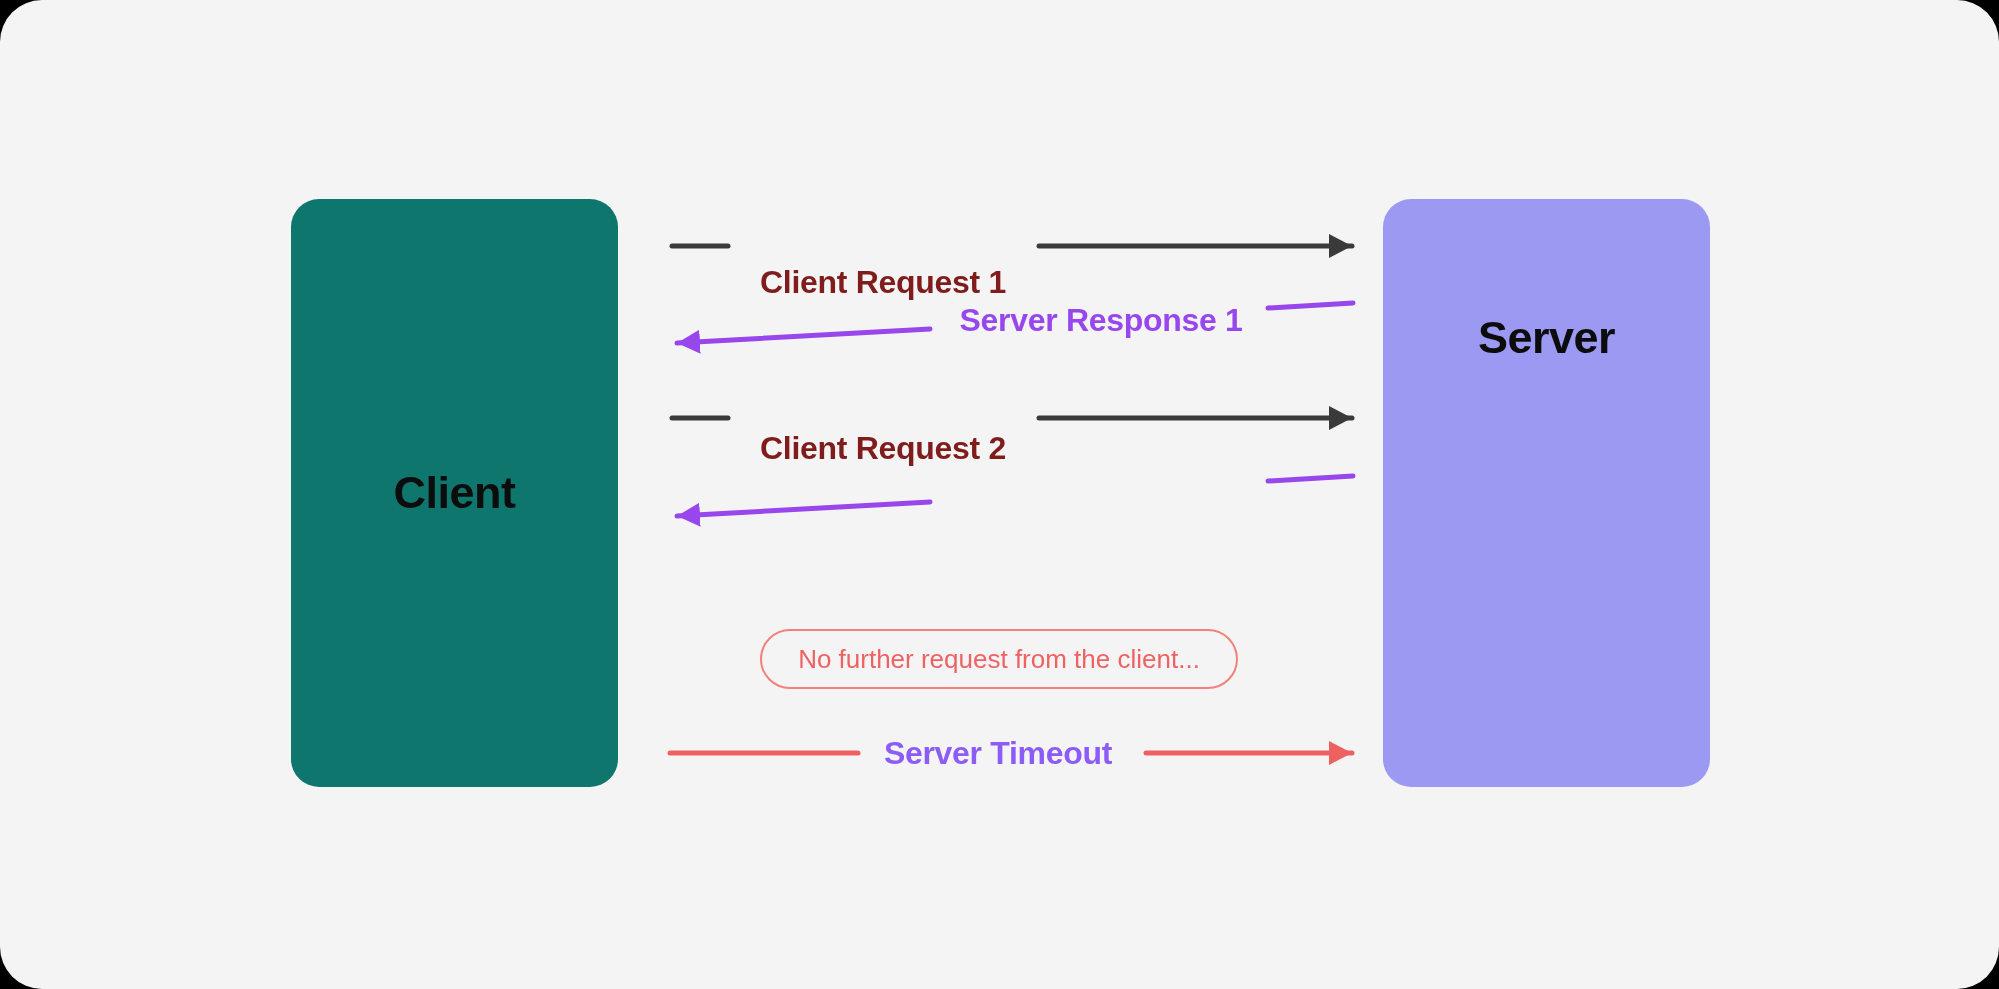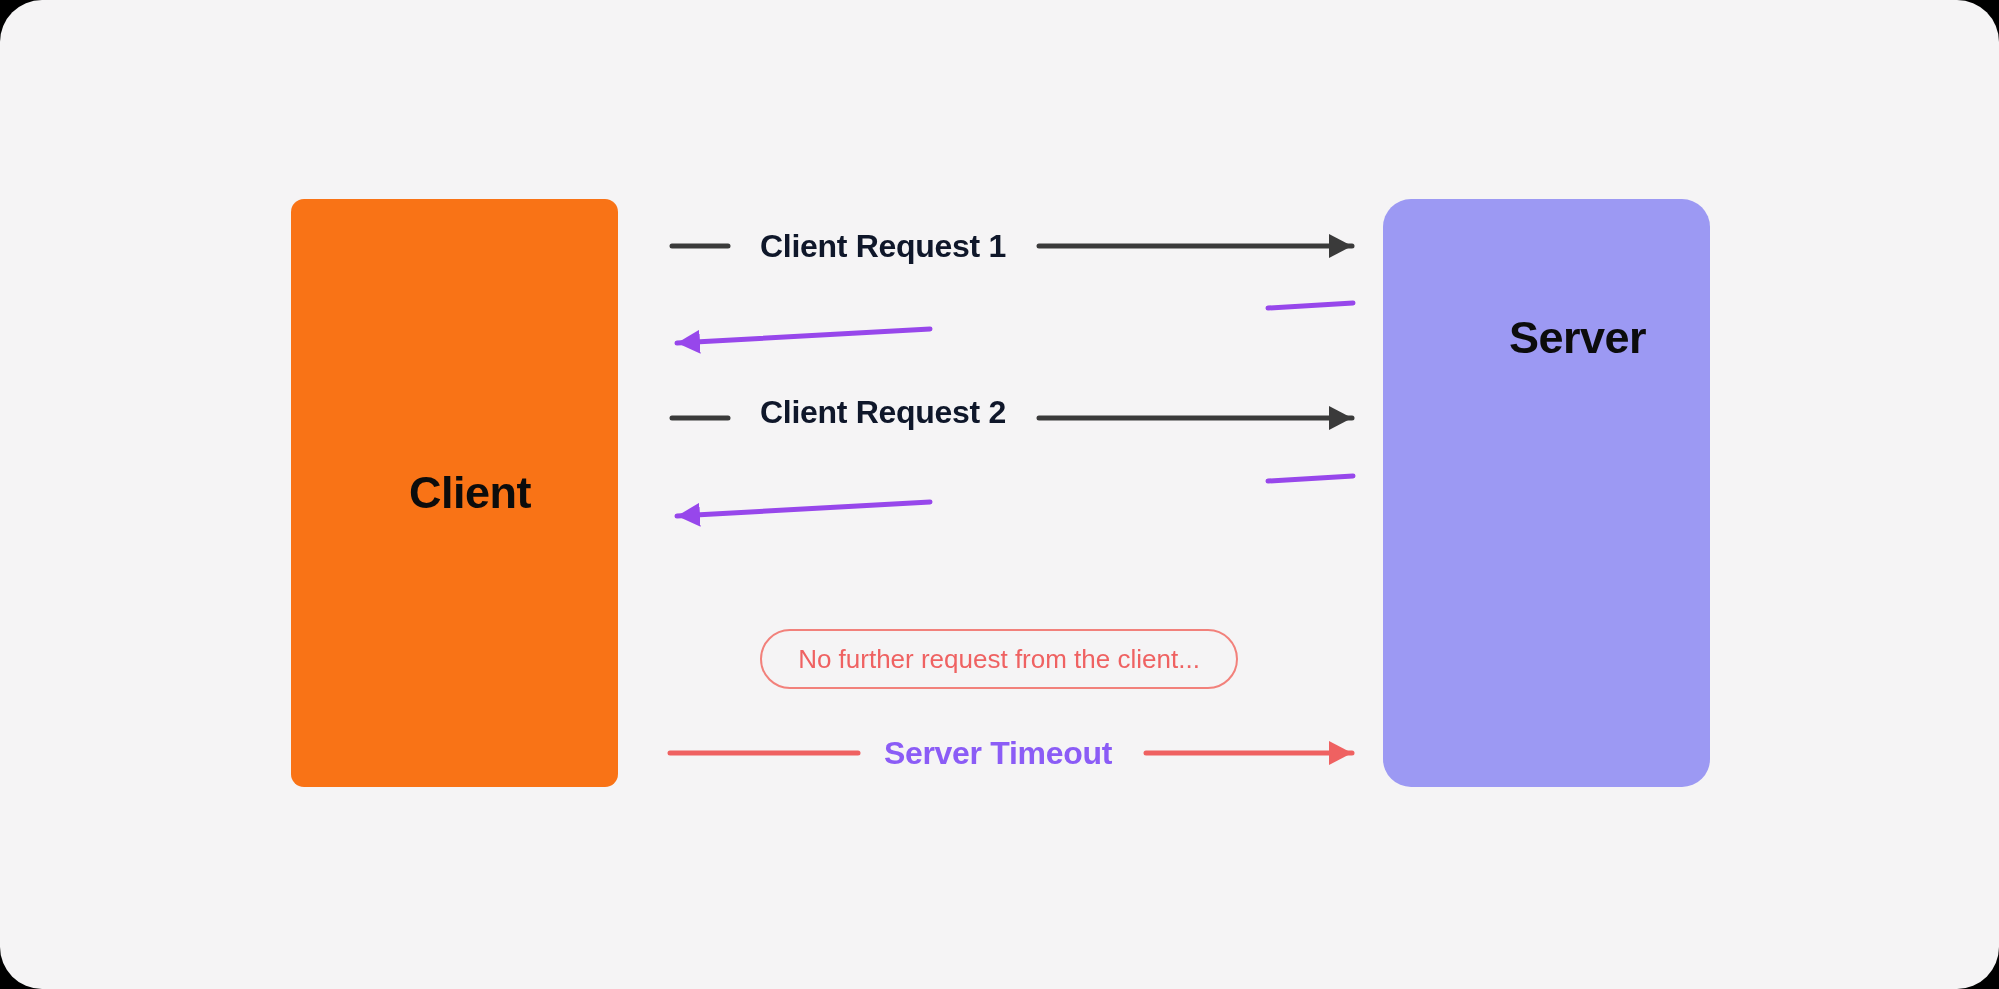--- a/index.html
+++ b/index.html
@@ -14,40 +14,40 @@
     position:absolute; inset:0;
     background:#f5f4f5;
     border-radius:42px;
   }
   .node {
     position:absolute; top:199px;
     width:327px; height:588px;
     border-radius:28px;
   }
   .node-client {
-    left:291px; background:#f97316;
-    display:flex; align-items:center; justify-content:center;border-radius:13px;
+    left:291px; background:#0f766e;
+    display:flex; align-items:center; justify-content:center;
   }
   .node-server {
     left:1383px; background:#9c99f3;
   }
   .node-label {
-    font-size:45px; font-weight:700; color:#0c0c0c; letter-spacing:-0.5px;padding-left:31px;
+    font-size:45px; font-weight:700; color:#0c0c0c; letter-spacing:-0.5px;
   }
   .node-server .node-label {
     position:absolute; top:113px; left:0; width:100%; text-align:center;
   }
   .arrows {
     position:absolute; left:0; top:0; pointer-events:none;
   }
   .msg-label {
     position:absolute; transform:translate(-50%,-50%);
     font-size:32px; font-weight:700; white-space:nowrap; letter-spacing:-0.3px;
   }
-  .msg-request  { color:#0f172a; }
+  .msg-request  { color:#7f1d1d;margin-top:36px; }
   .msg-response { color:#9747eb; }
   .msg-timeout  { color:#8b5cf6; }
   .note-pill {
     position:absolute; left:760px; top:629px;
     width:478px; height:60px; box-sizing:border-box;
     border:2.5px solid #f2817b; border-radius:34px;
     display:flex; align-items:center; justify-content:center;
     color:#ef6262; font-size:26px; font-weight:400;
     background:transparent;
   }
@@ -88,20 +88,21 @@
     <line x1="1039" y1="418" x2="1352" y2="418" stroke="#3a3a3a" stroke-width="5" stroke-linecap="round" marker-end="url(#head-request)"></line>
 
     <line x1="1268" y1="481" x2="1353" y2="476" stroke="#9747eb" stroke-width="5" stroke-linecap="round"></line>
     <line x1="930" y1="502" x2="677" y2="516" stroke="#9747eb" stroke-width="5" stroke-linecap="round" marker-end="url(#head-response)"></line>
 
     <line x1="670" y1="753" x2="858" y2="753" stroke="#ef6161" stroke-width="5" stroke-linecap="round"></line>
     <line x1="1146" y1="753" x2="1352" y2="753" stroke="#ef6161" stroke-width="5" stroke-linecap="round" marker-end="url(#head-timeout)"></line>
   </svg>
 
   <div class="msg-label msg-request" style="left:883px;  top:246px;">Client Request 1</div>
+  <div class="msg-label msg-response" style="left:1101px; top:320px;">Server Response 1</div>
   <div class="msg-label msg-request" style="left:883px;  top:412px;">Client Request 2</div>
   <div class="msg-label msg-timeout" style="left:998px;  top:753px;">Server Timeout</div>
 
   <div class="note-pill">
     <span>No further request from the client...</span>
   </div>
 
 </div>
 
 </body></html>

